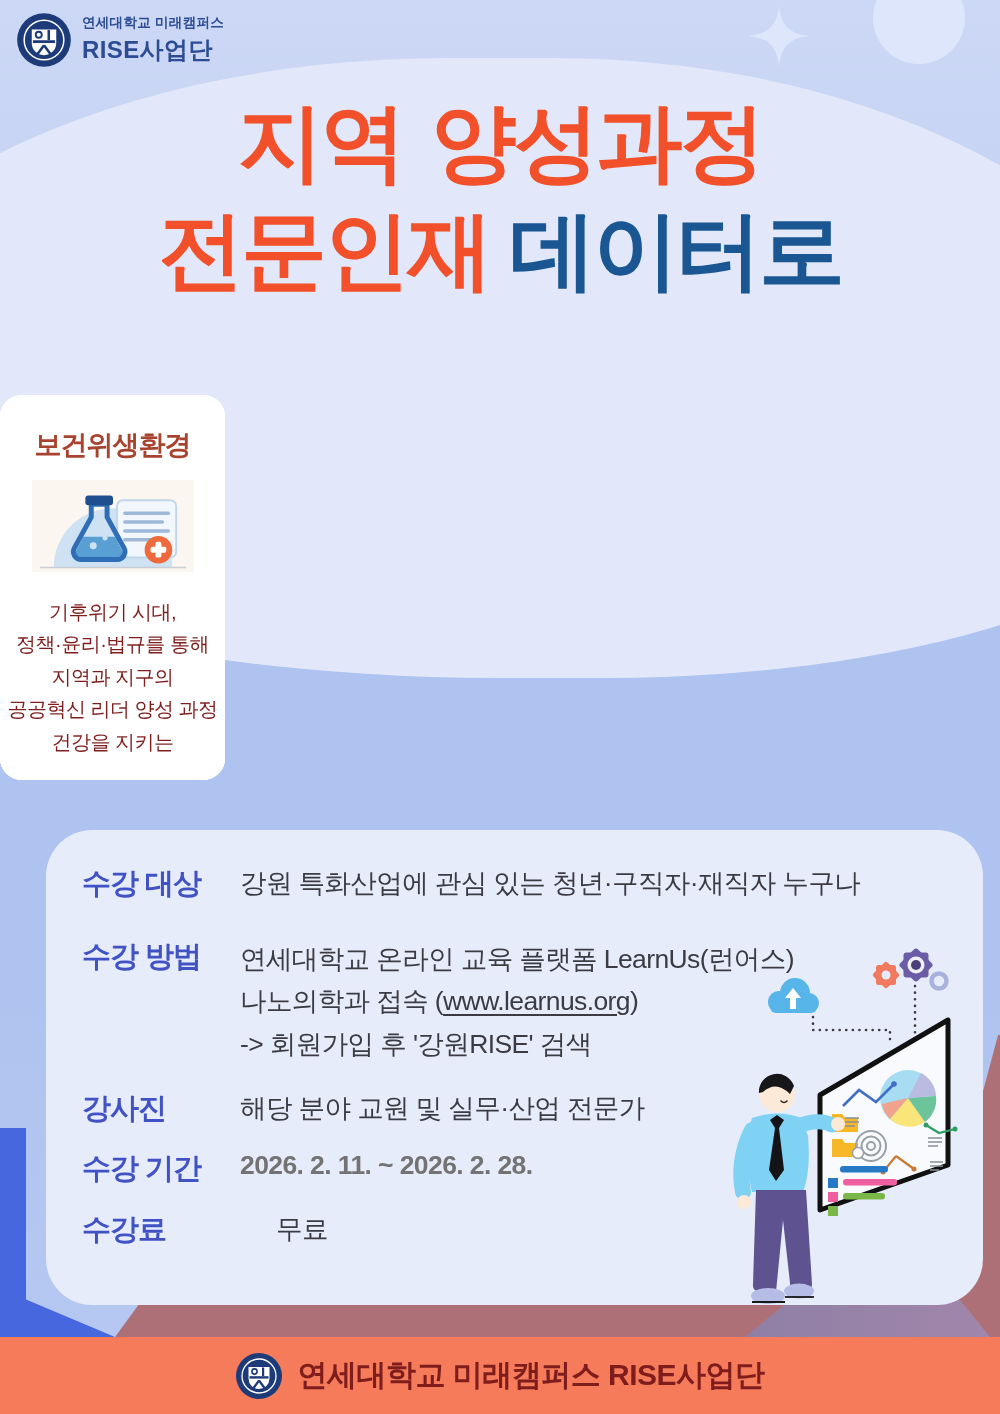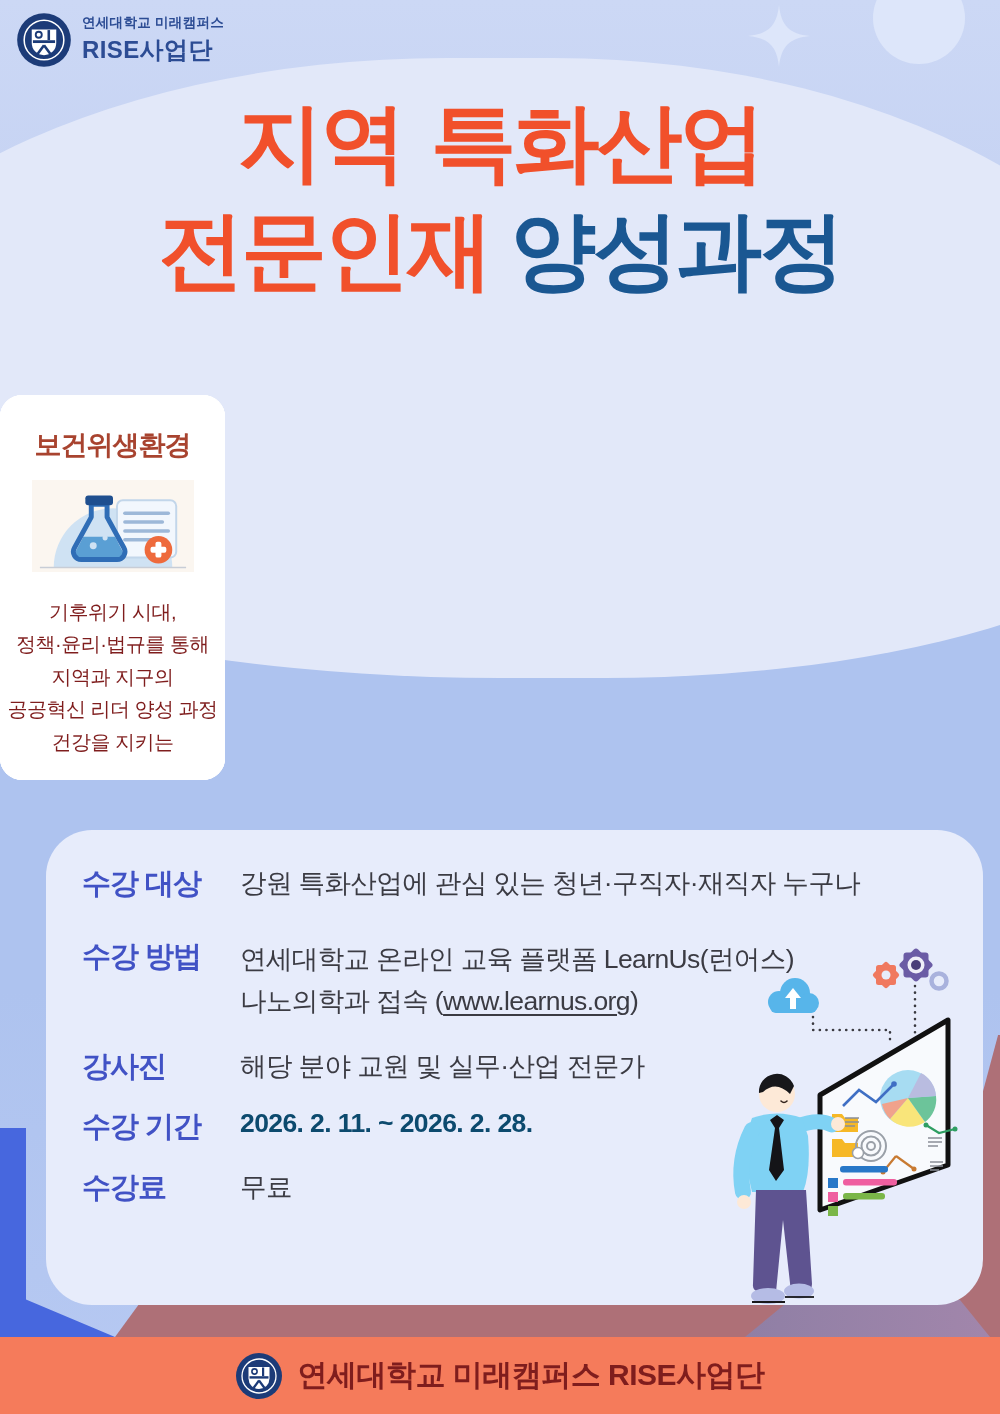--- a/index.html
+++ b/index.html
@@ -52,22 +52,22 @@
   .panel{
     position:absolute;left:46px;top:830px;width:937px;height:475px;
     background:#e7ecfb;border-radius:46px;
   }
   .panel-inner{padding:34px 30px 0 36px;}
   .row{display:flex;align-items:flex-start;}
   .row-label{flex:0 0 158px;font-size:29px;font-weight:800;color:#4152c5;letter-spacing:-1px;}
   .row-value{font-size:26.5px;color:#3b3b43;letter-spacing:-.6px;padding-top:1px;font-weight:500;}
   .row-value .vline{display:block;line-height:1.6;}
   .mb1{margin-bottom:33px;} .mb2{margin-bottom:24px;} .mb3{margin-bottom:20px;}
-  .mb4{margin-bottom:21px;} .mb5{margin-bottom:14px;}
-  .orange-text{color:#0c4a6e;font-weight:700;}
+  .mb4{margin-bottom:21px;} .mb5{margin-bottom:14px;gap:36px;}
+  .orange-text{color:#737373;font-weight:700;}
   .link{text-decoration:underline;text-underline-offset:4px;cursor:pointer;}
   
   .shape-mauve-right{
     position:absolute;left:952px;top:1035px;width:48px;height:302px;
     background:#ae7077;clip-path:polygon(96% 0,100% 0,100% 100%,0 100%,42% 32%);
   }
   .shape-mauve-band{
     position:absolute;left:0;top:1300px;width:1000px;height:37px;background:#ae7077;
     clip-path:polygon(115px 37px,142px 0,1000px 0,1000px 37px);
   }
@@ -110,23 +110,23 @@
       <rect x="14.5" y="24.2" width="19" height="2.4" fill="#1c3b78"></rect>
       <path d="M24 28.5 L18.5 36 M24 28.5 L29.5 36" stroke="#1c3b78" stroke-width="2.2" fill="none"></path>
     </svg>
     <div class="header-text">
       <div class="header-line1">연세대학교 미래캠퍼스</div>
       <div class="header-line2">RISE사업단</div>
     </div>
   </div>
 
   <div class="title">
-    <div><span class="orange">지역 특화산업</span></div>
+    <div><span class="orange">지역 양성과정</span></div>
     <div>
-      <span class="orange">전문인재</span><span class="navy">양성과정</span>
+      <span class="orange">전문인재</span><span class="navy">데이터로</span>
     </div>
   </div>
 
   <div class="card">
     <div class="card-title">바이오헬스케어</div>
     <div class="icon-box">
       <svg width="162" height="92" viewBox="0 0 164 92">
         <path d="M22 88 A60 60 0 0 1 142 88 Z" fill="#cfe2f3"></path>
         <circle cx="34" cy="36" r="5" fill="#bcd9ef"></circle>
           <circle cx="126" cy="26" r="4" fill="#bcd9ef"></circle>
@@ -259,20 +259,21 @@
       <div class="row mb1">
         <div class="row-label">수강 대상</div>
         <div class="row-value">강원 특화산업에 관심 있는 청년·구직자·재직자 누구나</div>
       </div>
 
       <div class="row mb2">
         <div class="row-label">수강 방법</div>
         <div class="row-value">
           <span class="vline">연세대학교 온라인 교육 플랫폼 LearnUs(런어스)</span>
           <span class="vline"><span>나노의학과 접속 (</span><span class="link">www.learnus.org</span><span>)</span></span>
+          <span class="vline">-&gt; 회원가입 후 '강원RISE' 검색</span>
         </div>
       </div>
 
       <div class="row mb3">
         <div class="row-label">강사진</div>
         <div class="row-value">해당 분야 교원 및 실무·산업 전문가</div>
       </div>
 
       <div class="row mb4">
         <div class="row-label">수강 기간</div>

